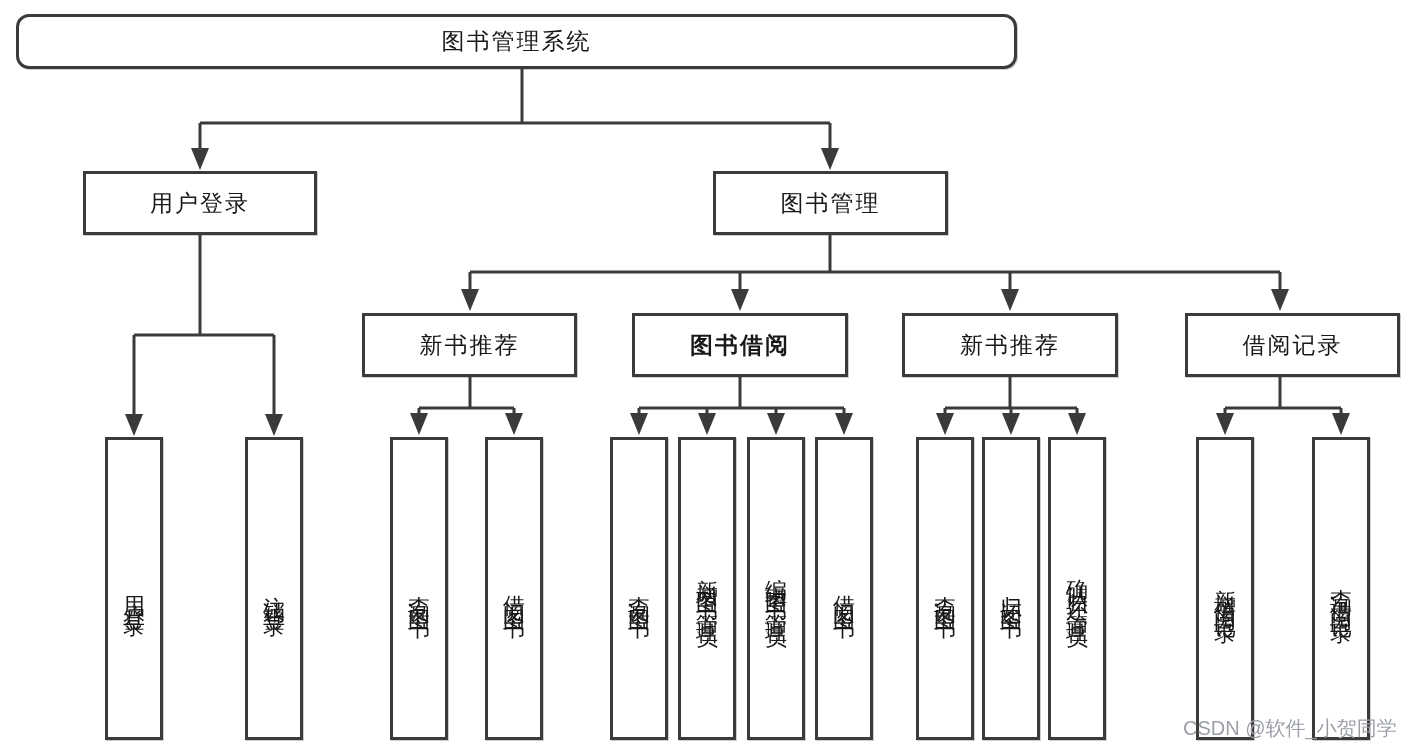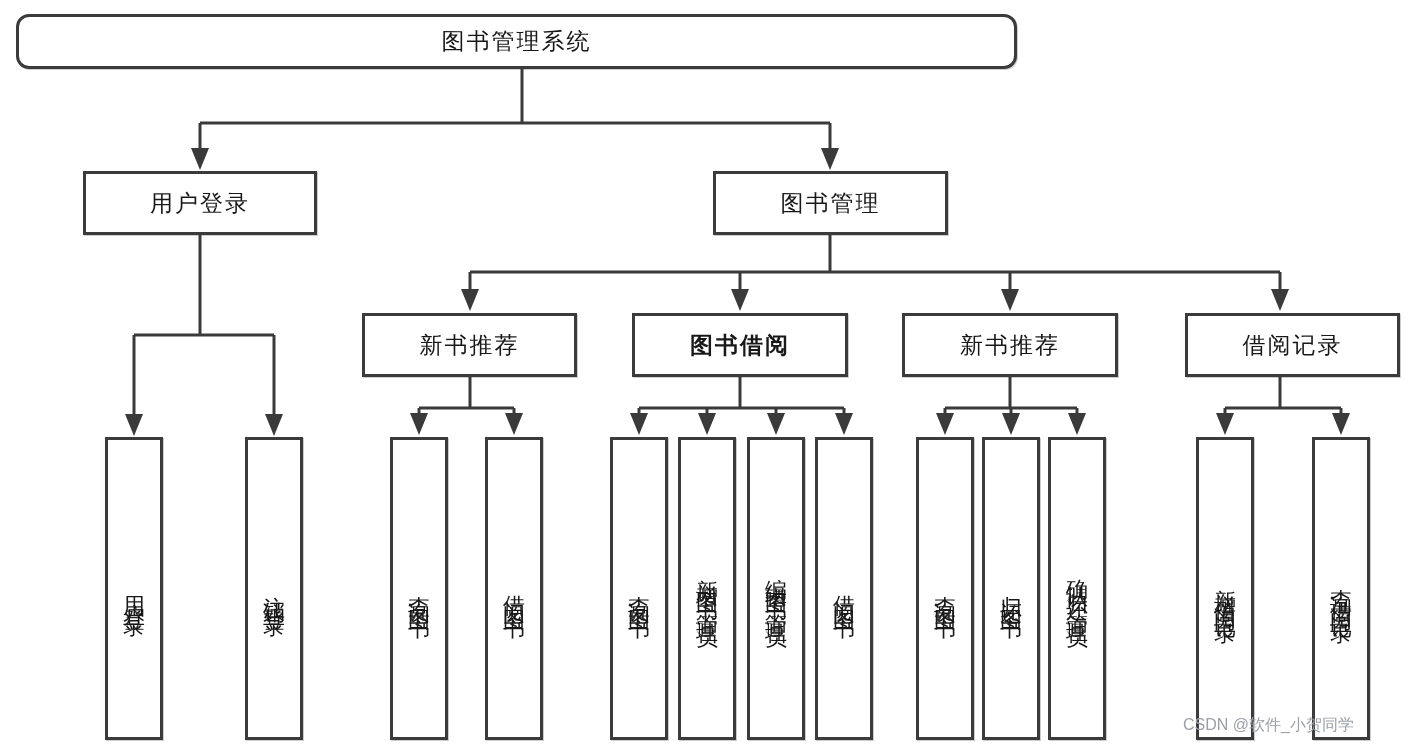--- a/index.html
+++ b/index.html
@@ -39,21 +39,21 @@
     font-size: 22px;
     line-height: 1;
     letter-spacing: 7px;
     padding-top: 7px; 
   }
   .watermark {
     position: absolute;
     left: 1183px;
     top: 715px;
     z-index: 4;
-    font-size: 16px;
+    font-size: 20px;
     color: #9b9fa6;
     white-space: nowrap;
   }
 </style>
 </head>
 <body>
 
 <div class="stage">
 
   <svg class="connectors" width="1405" height="747" viewBox="0 0 1405 747" xmlns="http://www.w3.org/2000/svg">

